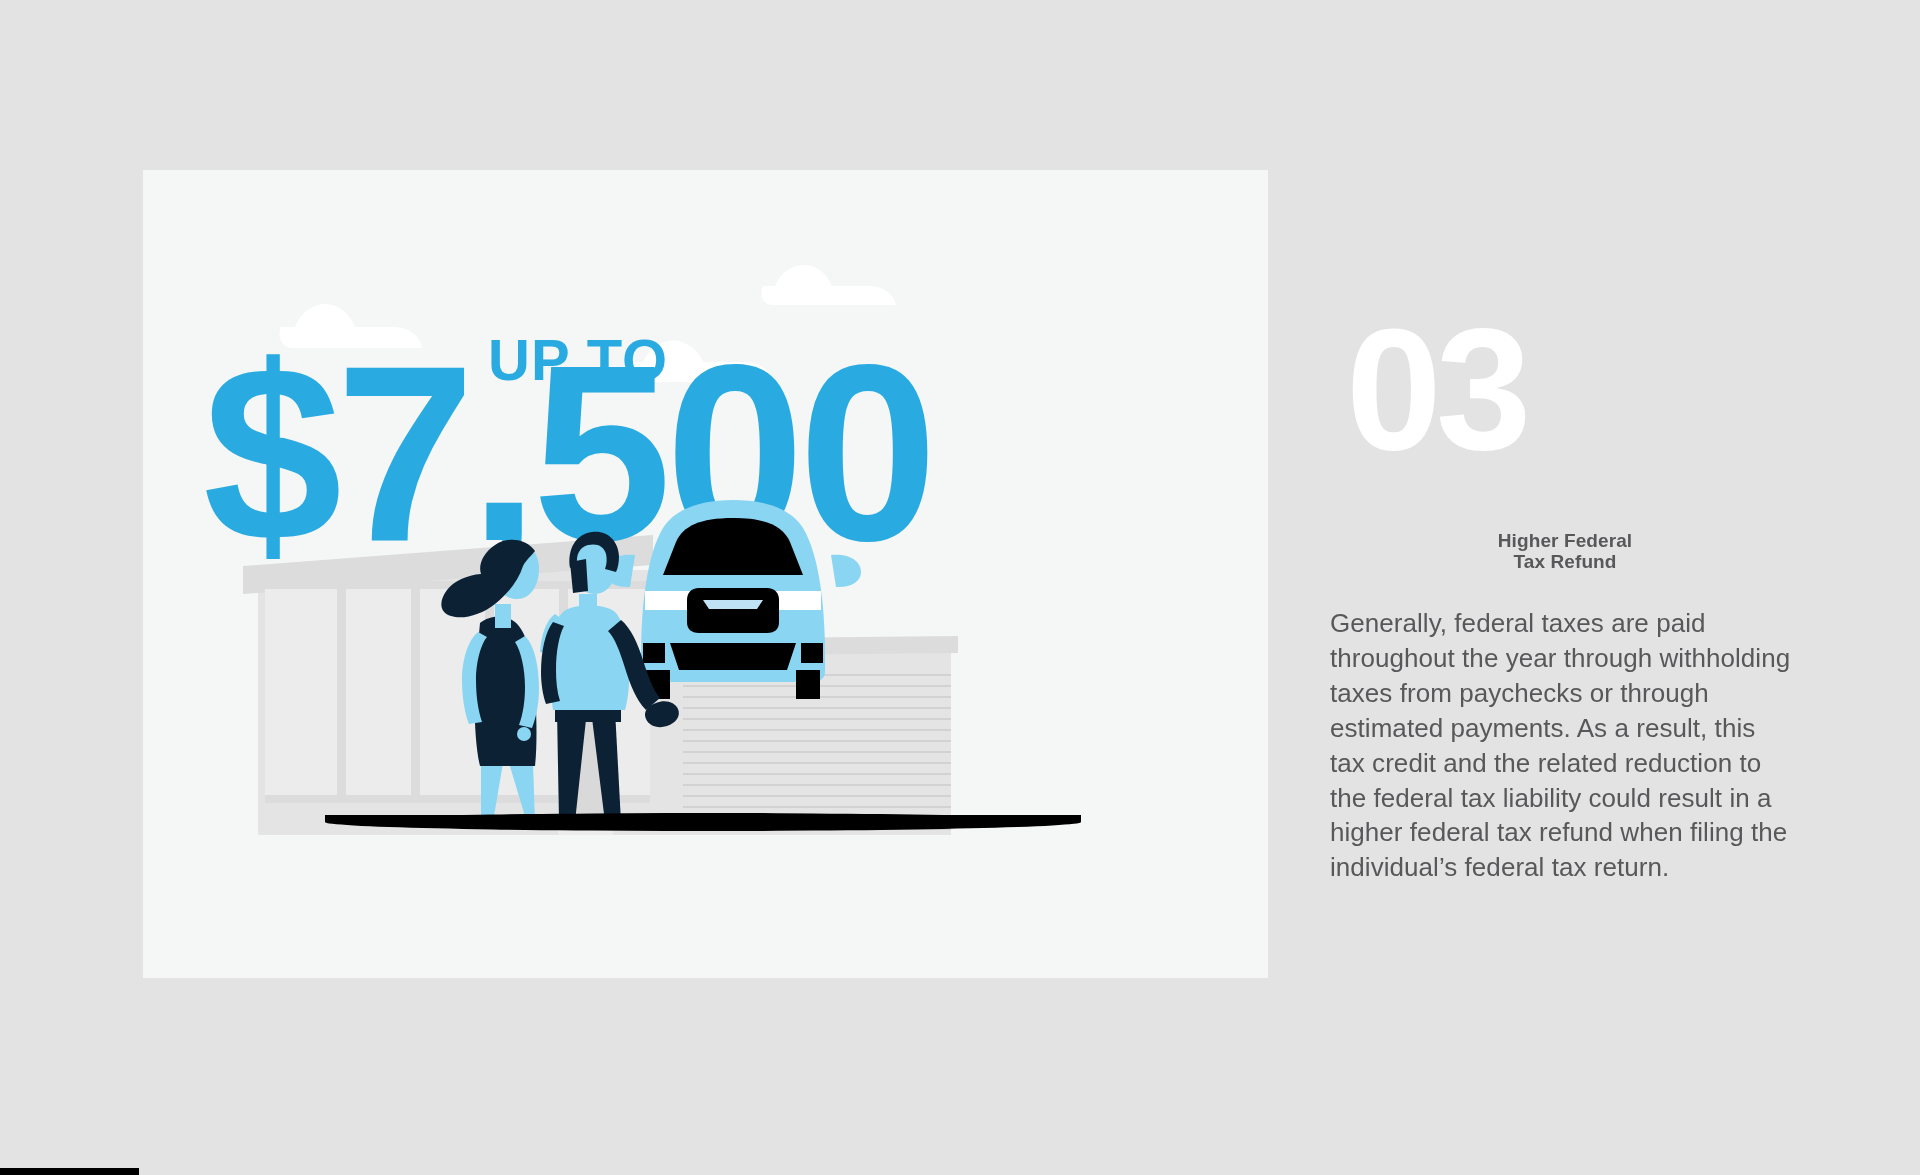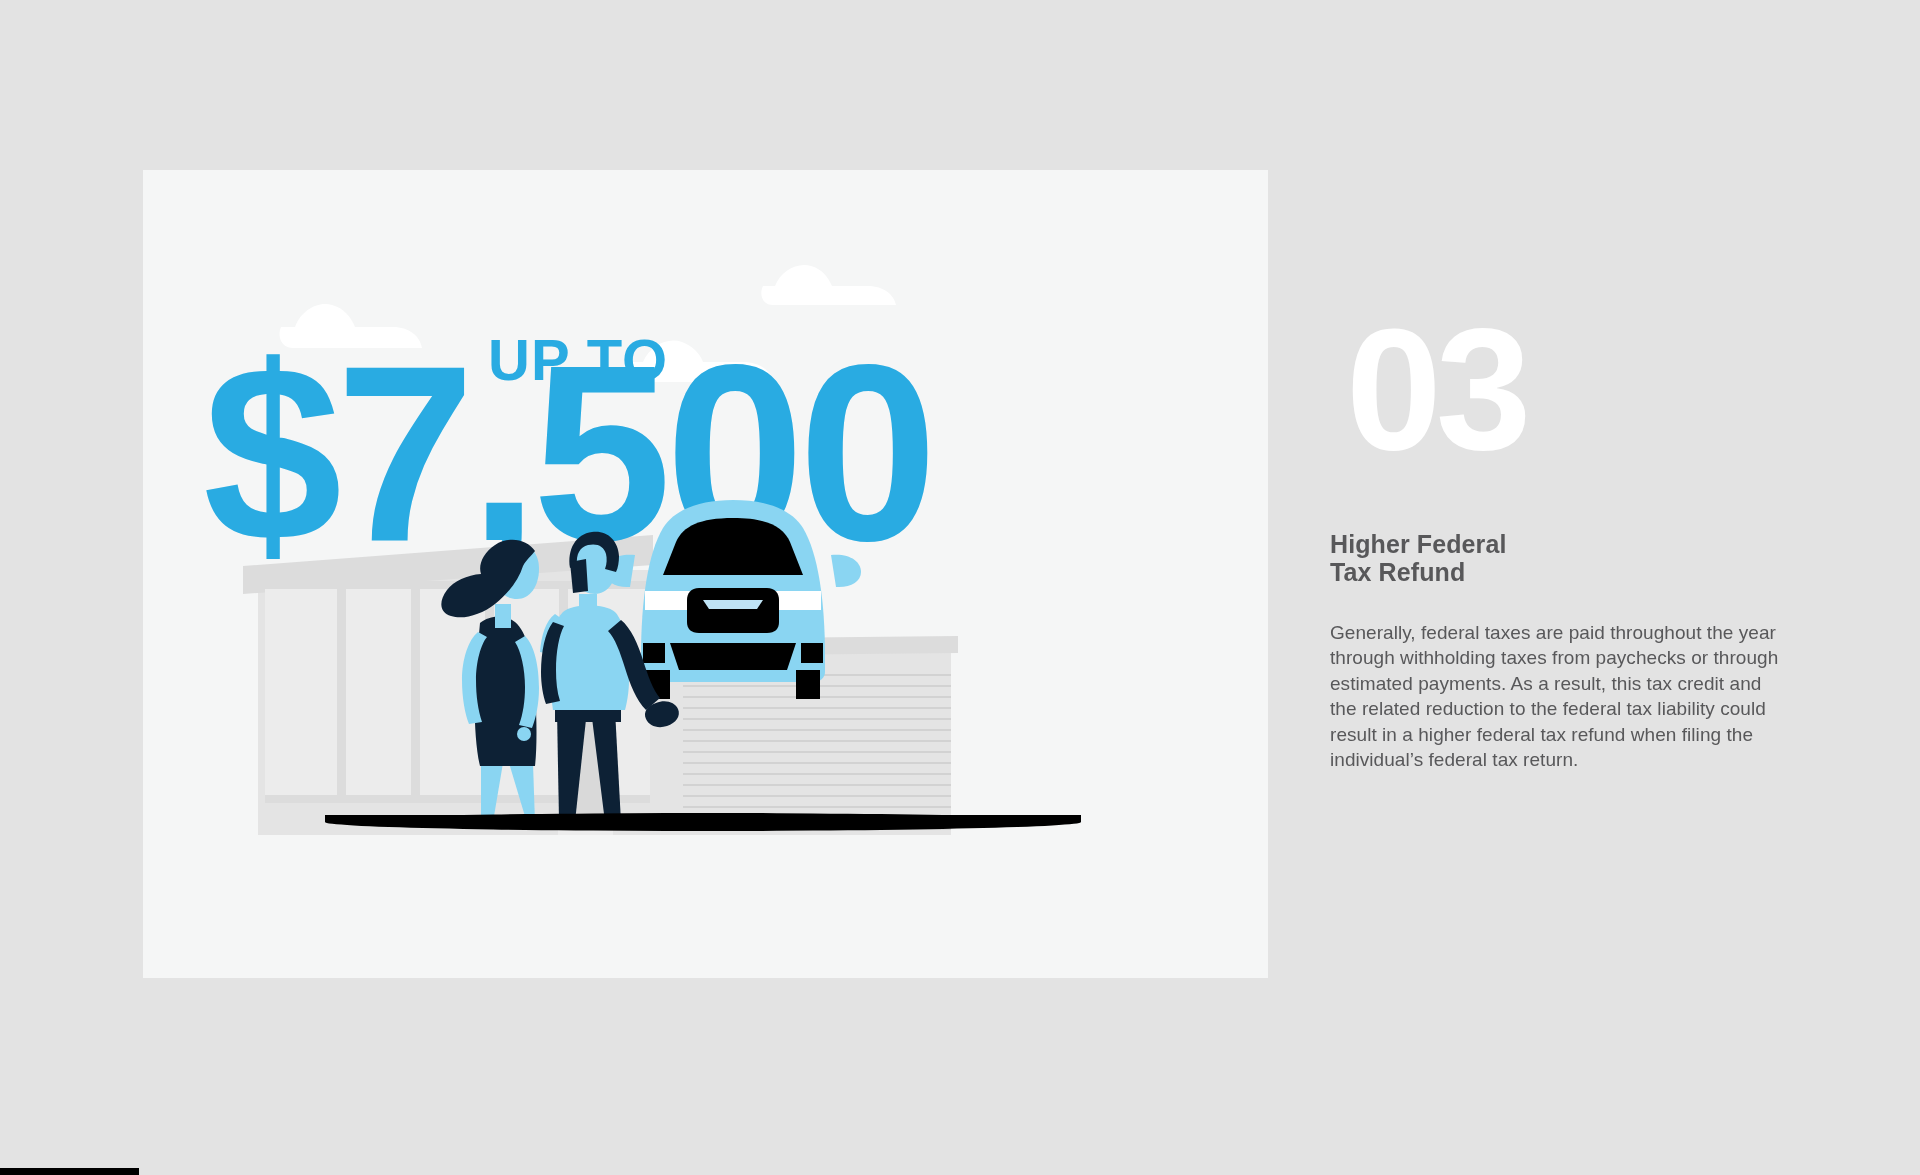--- a/index.html
+++ b/index.html
@@ -55,31 +55,32 @@
     line-height: 0.86;
     font-weight: 700;
     color: #ffffff;
     letter-spacing: -6px;
     margin: 16px;
     user-select: none;
   }
 
   #section-heading {
     margin: 66px 0 0 0;
-    font-size: 25px;
+    font-size: 19px;
     line-height: 1.12;
     font-weight: 700;
     color: #58585a;
     letter-spacing: 0.1px;
     white-space: pre-line;
+    text-align: center;
   }
 
   #section-body {
     margin: 34px 0 0 0;
-    font-size: 19px;
+    font-size: 26px;
     line-height: 1.34;
     font-weight: 400;
     color: #58585a;
     letter-spacing: 0.05px;
     max-width: 462px;
   }
 
   
   #progress-track {
     position: absolute;

